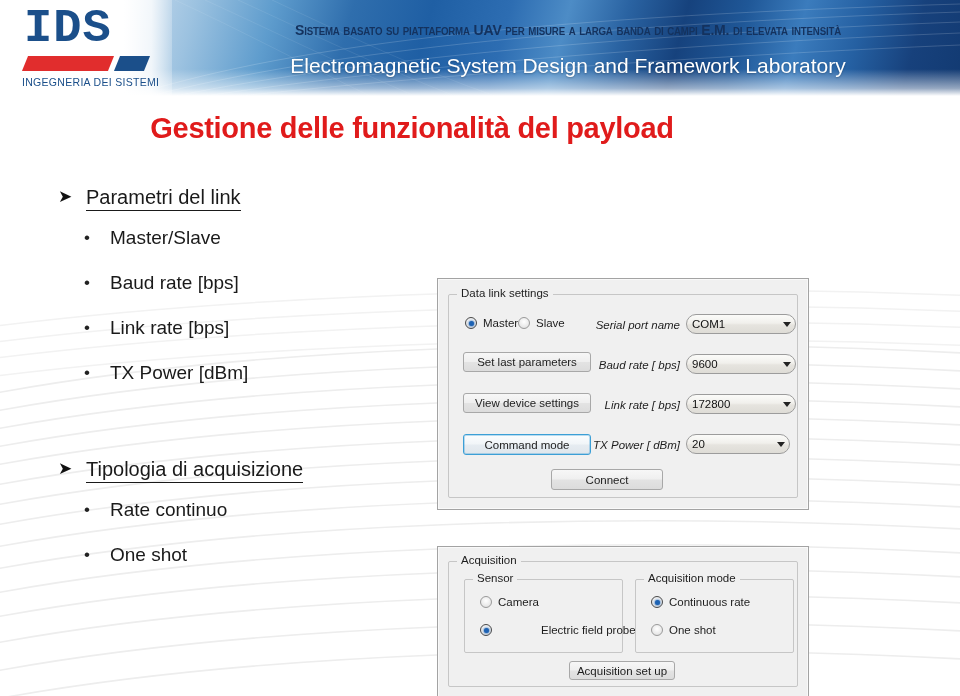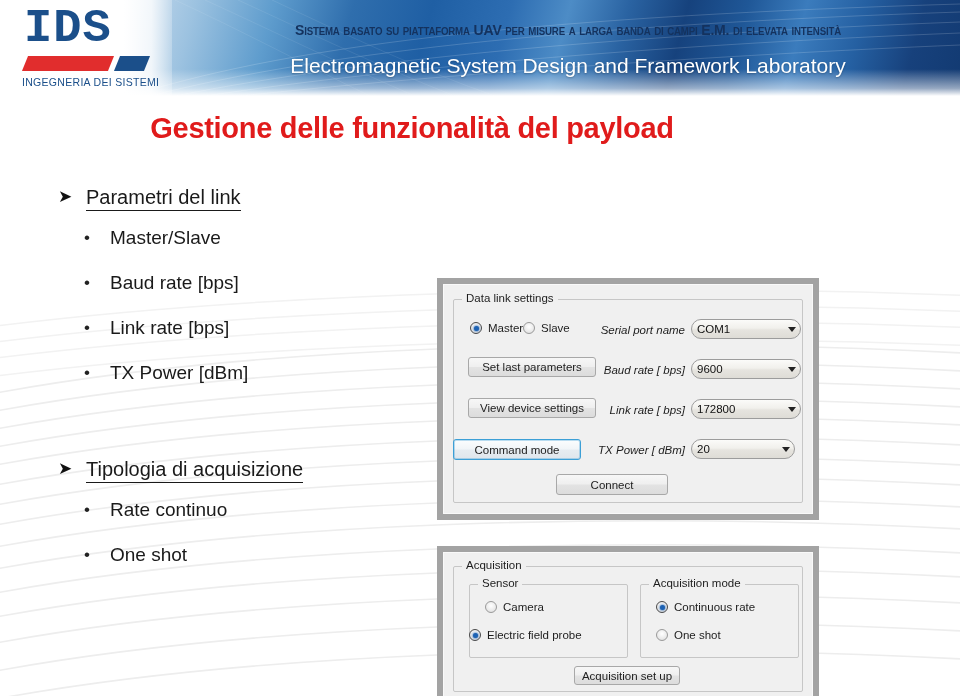--- a/index.html
+++ b/index.html
@@ -179,21 +179,21 @@
     left: 30px; top: 0;
     font-size: 17px;
     line-height: 24px;
     color: #222;
   }
 
   
   .win-panel {
     position: absolute;
     background: #f0f0f0;
-    border: 6px solid #a3a3a3;
+    border: 1px solid #a3a3a3;
     box-shadow: 0 0 0 1px rgba(255,255,255,0.6) inset;
   }
   #panel-datalink { left: 437px; top: 182px; width: 370px; height: 230px; }
   #panel-acq      { left: 437px; top: 450px; width: 370px; height: 152px; }
 
   .groupbox {
     position: absolute;
     border: 1px solid #c6c6c6;
     border-radius: 2px;
   }
@@ -420,21 +420,21 @@
       <span class="radio"></span>
       <span>Slave</span>
     </div>
 
     <div class="btn" style="left:25px; top:73px; width:128px; height:20px;">
       <span>Set last parameters</span>
     </div>
     <div class="btn" style="left:25px; top:114px; width:128px; height:20px;">
       <span>View device settings</span>
     </div>
-    <div class="btn focused" style="left:10px; top:155px; width:128px; height:21px;">
+    <div class="btn focused" style="left:25px; top:155px; width:128px; height:21px;">
       <span>Command mode</span>
     </div>
     <div class="btn" style="left:113px; top:190px; width:112px; height:21px;">
       <span>Connect</span>
     </div>
 
     <div class="fld-label" style="left:140px; top:40px; width:102px;">Serial port name</div>
     <div class="fld-label" style="left:140px; top:80px; width:102px;">Baud rate [ bps]</div>
     <div class="fld-label" style="left:140px; top:120px; width:102px;">Link rate [ bps]</div>
     <div class="fld-label" style="left:140px; top:160px; width:102px;">TX Power [ dBm]</div>
@@ -470,21 +470,21 @@
       <span class="groupbox-legend">Acquisition</span>
     </div>
 
     <div class="groupbox" style="left:26px; top:32px; width:157px; height:72px;">
       <span class="groupbox-legend">Sensor</span>
     </div>
     <div class="radio-row" style="left:42px; top:49px;">
       <span class="radio"></span>
       <span>Camera</span>
     </div>
-    <div class="radio-row" style="left:26px; top:77px;">
+    <div class="radio-row" style="left:42px; top:77px;gap:43px;">
       <span class="radio on"></span>
       <span>Electric field probe</span>
     </div>
 
     <div class="groupbox" style="left:197px; top:32px; width:157px; height:72px;">
       <span class="groupbox-legend">Acquisition mode</span>
     </div>
     <div class="radio-row" style="left:213px; top:49px;">
       <span class="radio on"></span>
       <span>Continuous rate</span>

